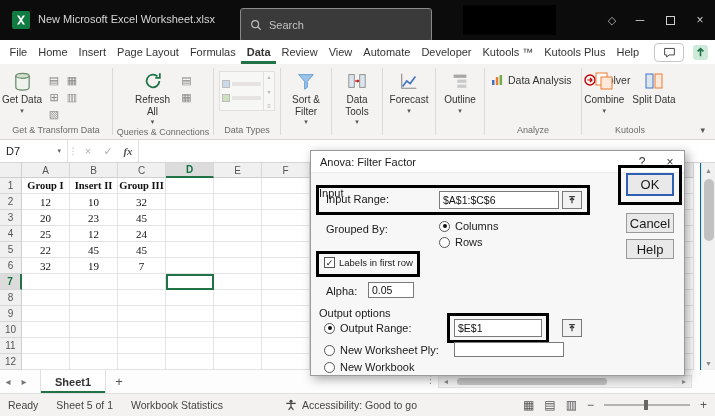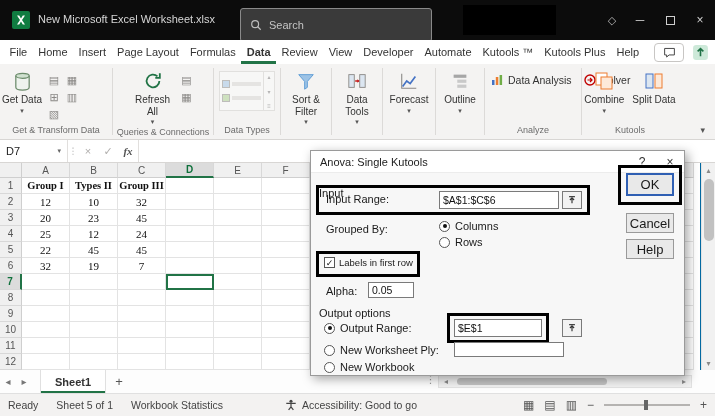--- a/index.html
+++ b/index.html
@@ -147,22 +147,22 @@
   <div class="menubar">
     <div style="display:flex">
         <div class="menu-item">File</div>
         <div class="menu-item">Home</div>
         <div class="menu-item">Insert</div>
         <div class="menu-item">Page Layout</div>
         <div class="menu-item">Formulas</div>
         <div class="menu-item active">Data</div>
         <div class="menu-item">Review</div>
         <div class="menu-item">View</div>
+        <div class="menu-item">Automate</div>
         <div class="menu-item">Developer</div>
-        <div class="menu-item">Automate</div>
         <div class="menu-item">Kutools ™</div>
         <div class="menu-item">Kutools Plus</div>
         <div class="menu-item">Help</div>
       </div>
     <div class="mb-right">
       <span class="comment-btn">
         <svg viewBox="0 0 16 16" width="13" height="13">
             <path d="M2 3h12v8H7.5L4.5 13.6V11H2z" fill="none" stroke="#444" stroke-width="1.2"></path>
           </svg>
       </span>
@@ -399,21 +399,21 @@
           <div class="gcol"></div>
           <div class="gcol"></div>
           <div class="gcol"></div>
           <div class="gcol"></div>
         </div>
     </div>
     <div>
         <div class="grow">
           <div class="gnum">1</div>
           <div class="gcell hdr">Group I</div>
-          <div class="gcell hdr">Types II</div>
+          <div class="gcell hdr">Insert II</div>
           <div class="gcell hdr">Group III</div>
           <div class="gcell"></div>
           <div class="gcell"></div>
           <div class="gcell"></div>
           <div class="gcell"></div>
           <div class="gcell"></div>
           <div class="gcell"></div>
           <div class="gcell"></div>
           <div class="gcell"></div>
           <div class="gcell"></div>
@@ -613,21 +613,21 @@
   <div class="vscroll">
     <span class="vs-arrow">▴</span>
     <div class="vs-track">
         <div class="vs-thumb"></div>
       </div>
     <span class="vs-arrow">▾</span>
   </div>
 
   <div class="dialog">
     <div class="dtitle">
-      <span class="t">Anova: Single Kutools</span>
+      <span class="t">Anova: Filter Factor</span>
       <span class="dwbtn">?</span>
       <span class="dwbtn">×</span>
     </div>
 
     <span class="dlabel" style="left:8px;top:36px">Input</span>
 
     <div class="blackbox" style="left:5px;top:34px;width:274px;height:30px"></div>
     <span class="dlabel" style="left:15px;top:42px">Input Range:</span>
     <input class="dfield" style="left: 128px; top: 40px; width: 120px; height: 18px;" value="$A$1:$C$6">
     <span class="picker" style="left:251px;top:40px">

